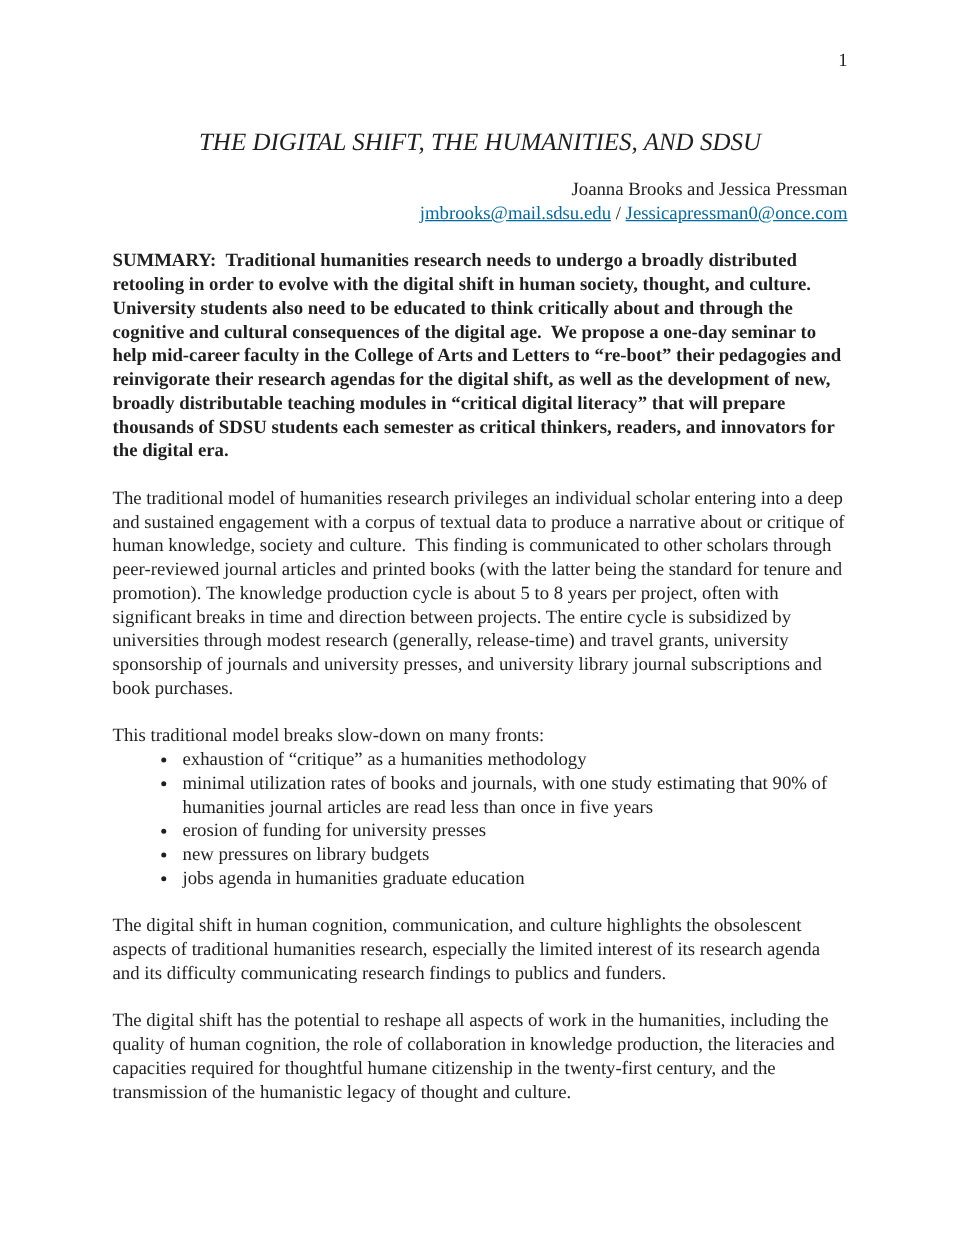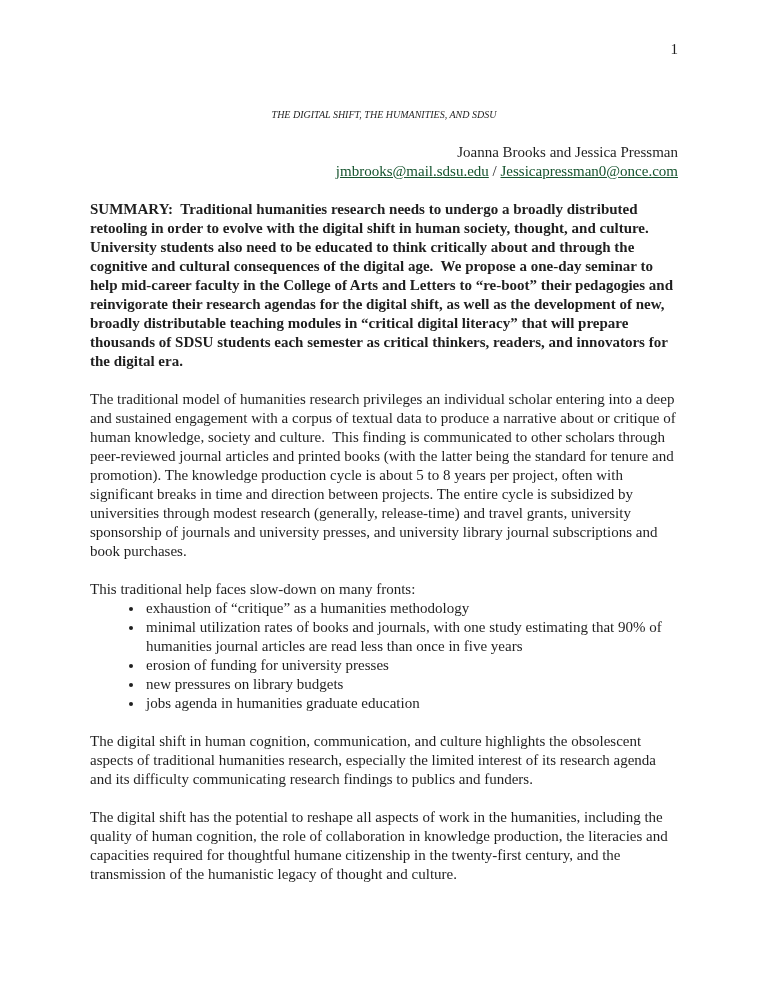--- a/index.html
+++ b/index.html
@@ -18,36 +18,36 @@
     font-family: "Liberation Serif", "DejaVu Serif", serif;
     font-size: 15px;
     line-height: 19px;
     overflow: hidden;
   }
   .page-number {
     text-align: right;
     margin: 0 0 46px 0;
   }
   .doc-title {
-    font-size: 10px;
+    font-size: 20px;
     font-weight: normal;
     font-style: italic;
     text-align: center;
     margin: 0 0 19px 0;
   }
   .center {
     text-align: right;
     margin: 0;
     white-space: pre-wrap;
   }
   .email-line {
     margin-bottom: 19px;
   }
   a.email-link {
-    color: #14532d;
+    color: #0369a1;
     text-decoration: underline;
     cursor: pointer;
   }
   p.body-para {
     margin: 0 0 19px 0;
     white-space: pre-wrap;
   }
   p.summary {
     font-weight: bold;
   }
@@ -79,21 +79,21 @@
 
   <p class="center">Joanna Brooks and Jessica Pressman</p>
 
 
   <p class="center email-line"><a class="email-link" href="#">jmbrooks@mail.sdsu.edu</a><span> / </span><a class="email-link" href="#">Jessicapressman0@once.com</a></p>
 
   <p class="body-para summary">SUMMARY:  Traditional humanities research needs to undergo a broadly distributed retooling in order to evolve with the digital shift in human society, thought, and culture.  University students also need to be educated to think critically about and through the cognitive and cultural consequences of the digital age.  We propose a one-day seminar to help mid-career faculty in the College of Arts and Letters to “re-boot” their pedagogies and reinvigorate their research agendas for the digital shift, as well as the development of new, broadly distributable teaching modules in “critical digital literacy” that will prepare thousands of SDSU students each semester as critical thinkers, readers, and innovators for the digital era.</p>
 
   <p class="body-para">The traditional model of humanities research privileges an individual scholar entering into a deep and sustained engagement with a corpus of textual data to produce a narrative about or critique of human knowledge, society and culture.  This finding is communicated to other scholars through peer-reviewed journal articles and printed books (with the latter being the standard for tenure and promotion). The knowledge production cycle is about 5 to 8 years per project, often with significant breaks in time and direction between projects. The entire cycle is subsidized by universities through modest research (generally, release-time) and travel grants, university sponsorship of journals and university presses, and university library journal subscriptions and book purchases.</p>
 
-  <p class="body-para list-intro">This traditional help faces slow-down on many fronts:</p>
+  <p class="body-para list-intro">This traditional model breaks slow-down on many fronts:</p>
 
   <ul class="bullet-list">
     <li>exhaustion of “critique” as a humanities methodology</li>
     <li>minimal utilization rates of books and journals, with one study estimating that 90% of humanities journal articles are read less than once in five years</li>
     <li>erosion of funding for university presses</li>
     <li>new pressures on library budgets</li>
     <li>jobs agenda in humanities graduate education</li>
   </ul>
 
   <p class="body-para">The digital shift in human cognition, communication, and culture highlights the obsolescent aspects of traditional humanities research, especially the limited interest of its research agenda and its difficulty communicating research findings to publics and funders.</p>

